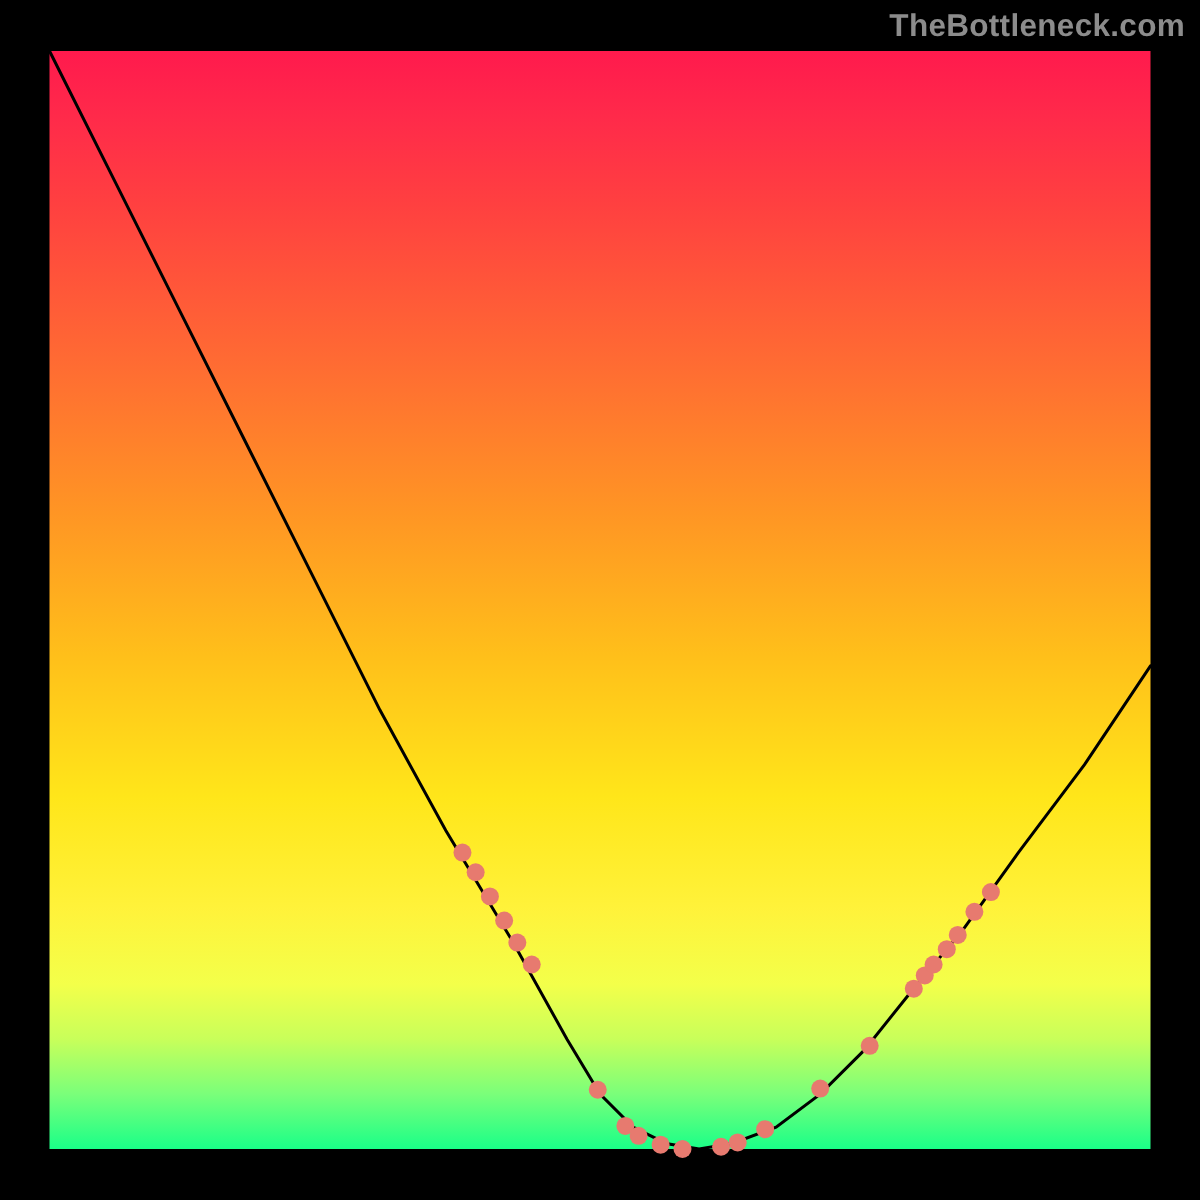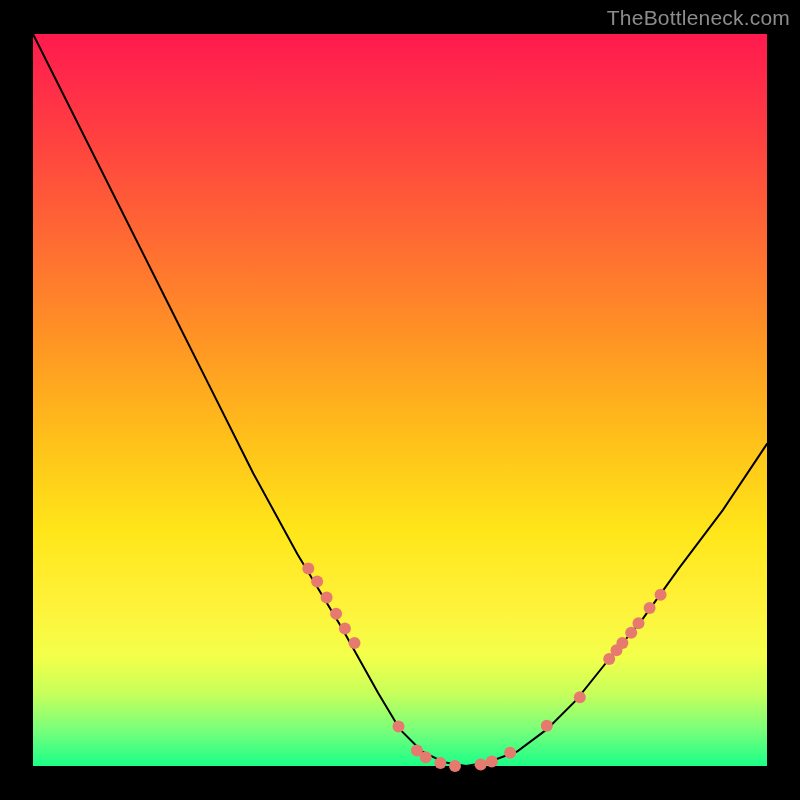--- a/index.html
+++ b/index.html
@@ -39,21 +39,21 @@
       #7aff7a 95%,
       #1aff88 100%
     );
   }
   .watermark {
     position: absolute;
     top: 6px;
     right: 10px;
     font-family: Arial, Helvetica, sans-serif;
     font-size: 21px;
-    font-weight: 400;
+    font-weight: 700;
     color: #8c8c8c;
     letter-spacing: 0.2px;
     user-select: none;
   }
   svg.curve {
     position: absolute;
     left: 0;
     top: 0;
     width: 734px;
     height: 732px;

